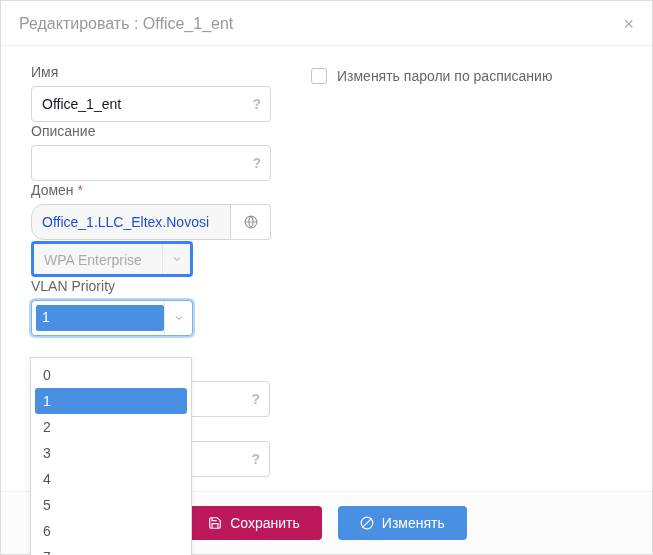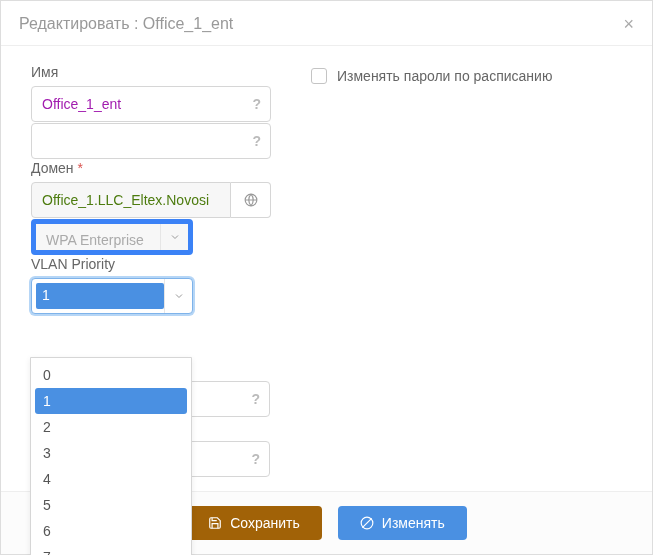--- a/index.html
+++ b/index.html
@@ -56,26 +56,27 @@
     display: flex;
     align-items: stretch;
   }
   .input {
     width: 100%;
     height: 36px;
     padding: 6px 30px 6px 10px;
     border: 1px solid #d6d6d6;
     border-radius: 4px;
     font-size: 14px;
-    color: #a21caf;
+    color: #0f172a;
     background: #fff;
   }
   .input.disabled {
     background: #f7f7f7;
-    color: #4d7c0f;
+    color: #1d4ed8;
+    border-radius: 13px;
   }
   .help-icon {
     position: absolute;
     right: 10px;
     top: 50%;
     transform: translateY(-50%);
     color: #bbb;
     font-weight: bold;
     cursor: pointer;
   }
@@ -94,21 +95,21 @@
     border-bottom-right-radius: 4px;
     background: #fff;
     display: flex;
     align-items: center;
     justify-content: center;
     color: #999;
     cursor: pointer;
   }
   .select-wrap {
     display: flex;
-    border: 5px solid #3b82f6;
+    border: 3px solid #3b82f6;
     border-radius: 4px;
     height: 36px;
     background: #fff;
   }
   .select-wrap.disabled { background: #f7f7f7; }
   .select-wrap.focused {
     border: 1px solid #7eb3ea;
     box-shadow: 0 0 0 2px #b6d6f6;
   }
   .select-text {
@@ -190,21 +191,21 @@
     padding: 0 22px;
     border-radius: 4px;
     border: none;
     font-size: 14px;
     color: #fff;
     display: inline-flex;
     align-items: center;
     gap: 8px;
     cursor: pointer;
   }
-  .btn-save { background: #a16207; }
+  .btn-save { background: #be185d; }
   .btn-cancel { background: #4a90e2; }
   svg { display: block; }
 </style>
 </head>
 <body>
 
 <div class="modal">
   <div class="modal-header">
     <span>Редактировать : Office_1_ent</span>
     <span class="close">×</span>
@@ -215,20 +216,21 @@
 
       <div class="field">
         <span class="label">Имя</span>
         <div class="input-wrap">
           <input class="input" value="Office_1_ent" style="">
           <span class="help-icon">?</span>
         </div>
       </div>
 
       <div class="field">
+        <span class="label">Описание</span>
         <div class="input-wrap">
           <input class="input" value="" style="">
           <span class="help-icon">?</span>
         </div>
       </div>
 
       <div class="field">
         <span class="label">
           <span>Домен</span><span class="req">*</span>
         </span>

